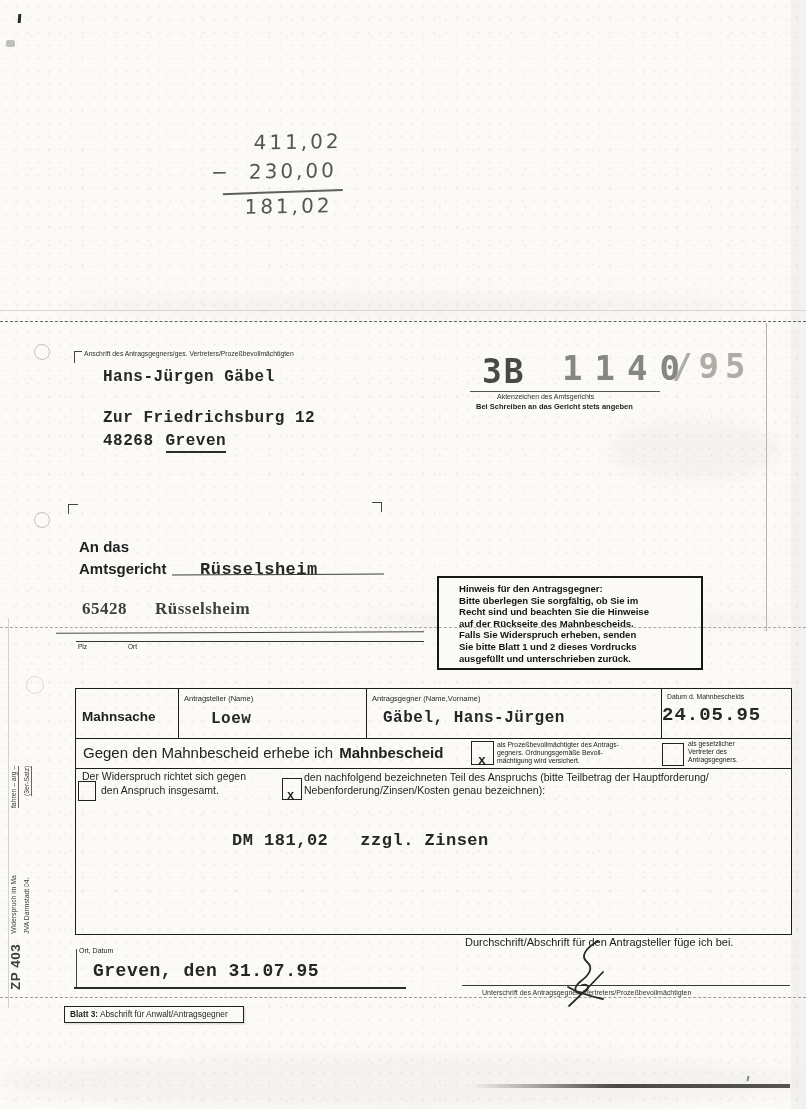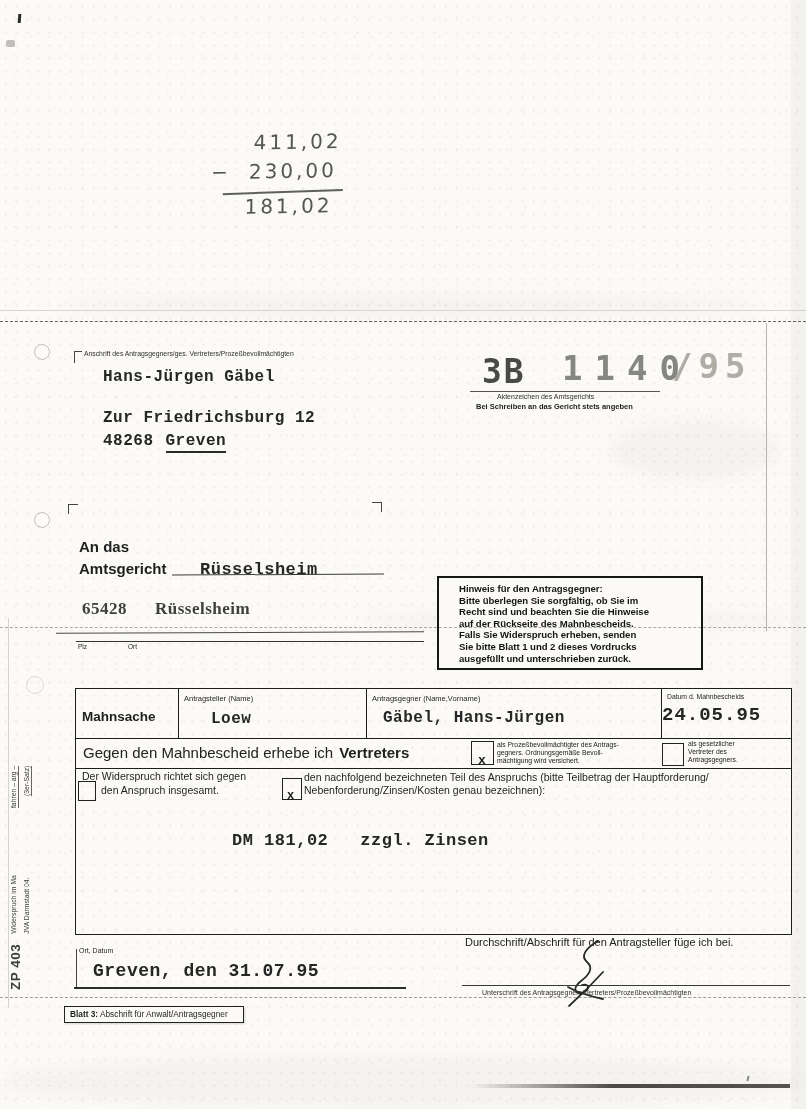--- a/index.html
+++ b/index.html
@@ -212,21 +212,21 @@
 
     <div class="abs mahnsache">Mahnsache</div>
     <div class="abs l-antragsteller">Antragsteller (Name)</div>
     <div class="abs v-antragsteller tw">Loew</div>
     <div class="abs l-antragsgegner">Antragsgegner (Name,Vorname)</div>
     <div class="abs v-antragsgegner tw">Gäbel, Hans-Jürgen</div>
     <div class="abs l-datum">Datum d. Mahnbescheids</div>
     <div class="abs v-datum tw">24.05.95</div>
 
     <div class="abs w-text">
-      <span>Gegen den Mahnbescheid erhebe ich</span><span class="w-bold">Vertreters</span>
+      <span>Gegen den Mahnbescheid erhebe ich</span><span class="w-bold">Mahnbescheid</span>
     </div>
     <div class="abs cb cb1"></div>
     <div class="abs cb1x">x</div>
     <div class="abs cb1l pre">als Prozeßbevollmächtigter des Antrags-
 gegners. Ordnungsgemäße Bevoll-
 mächtigung wird versichert.</div>
     <div class="abs cb cb2"></div>
     <div class="abs cb2l pre">als gesetzlicher
 Vertreter des
 Antragsgegners.</div>

